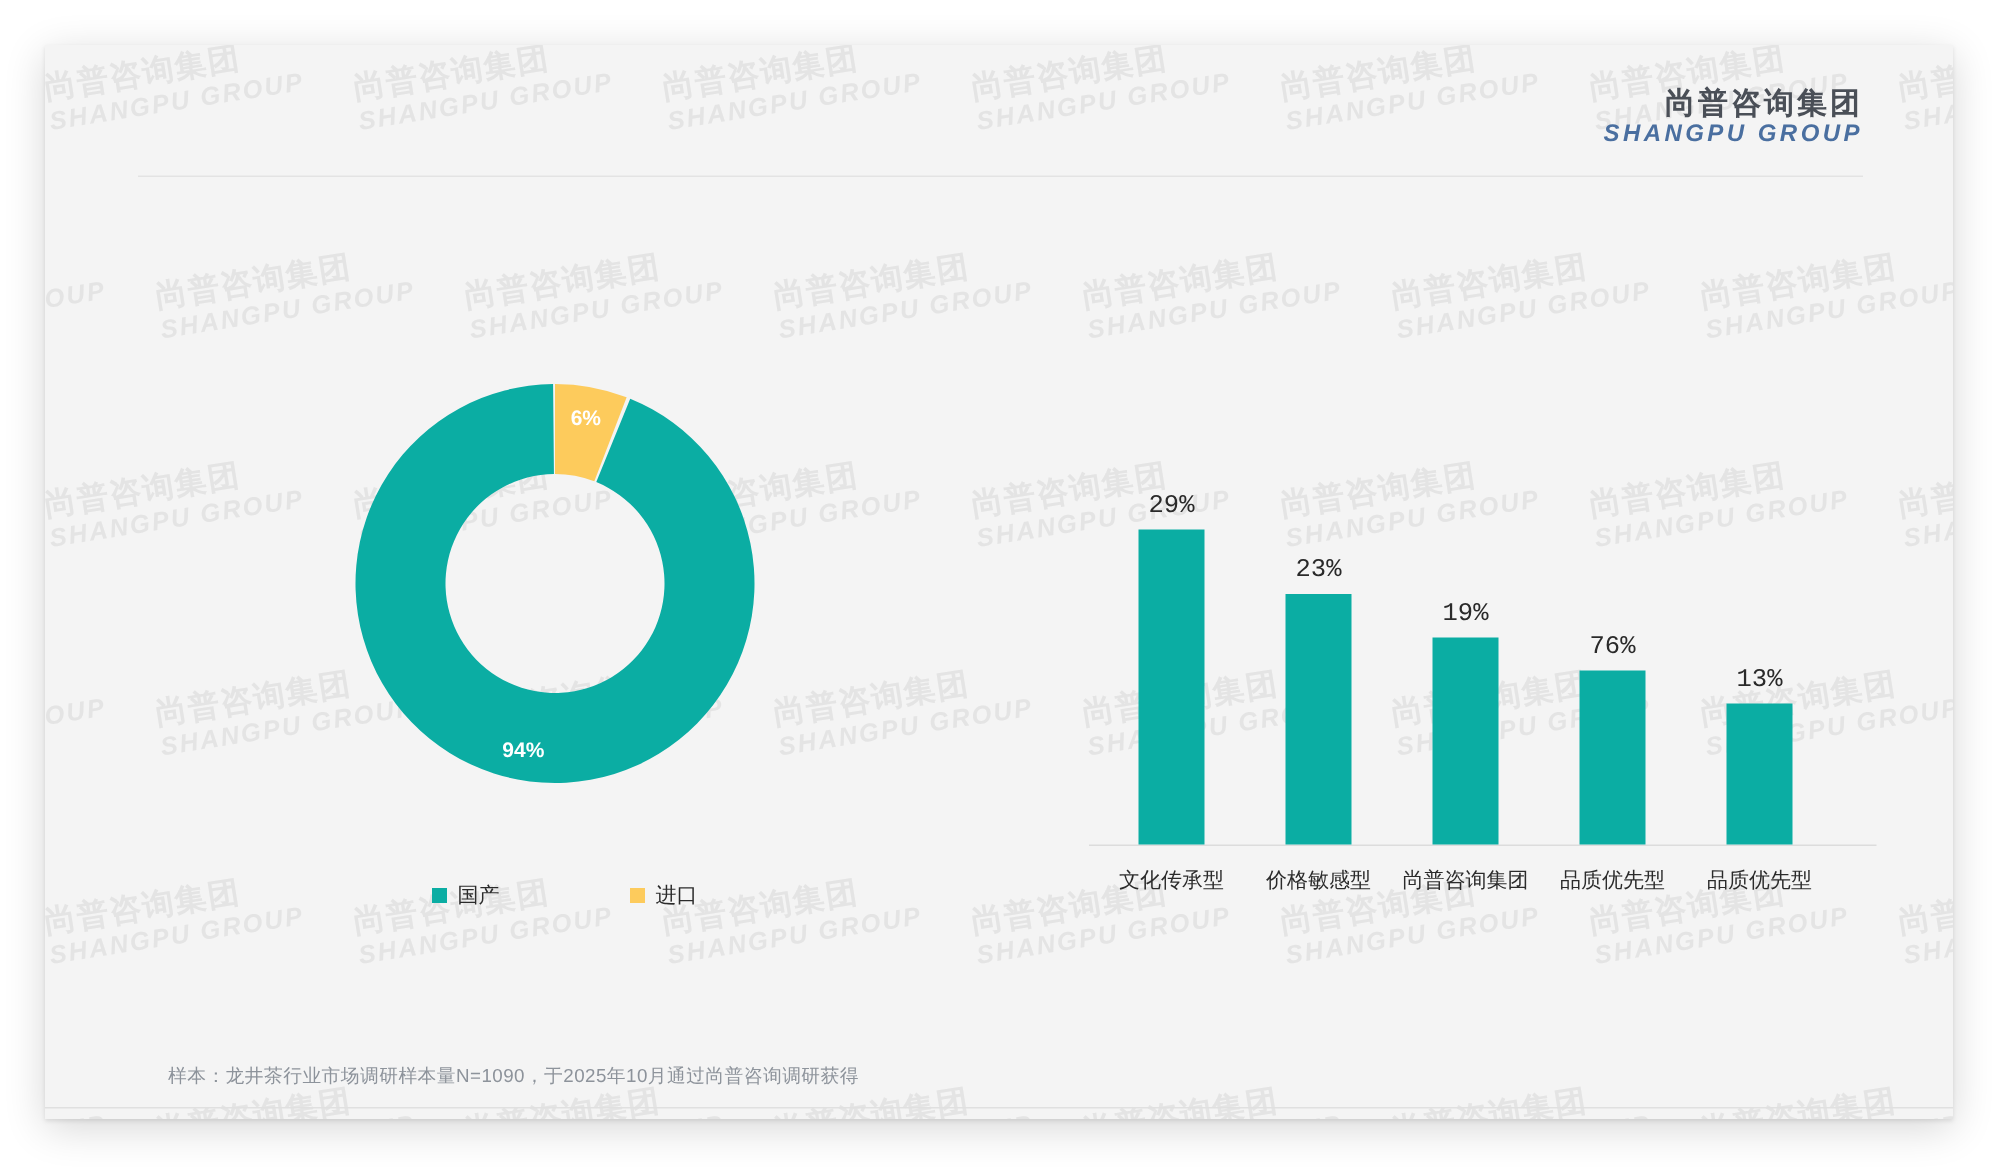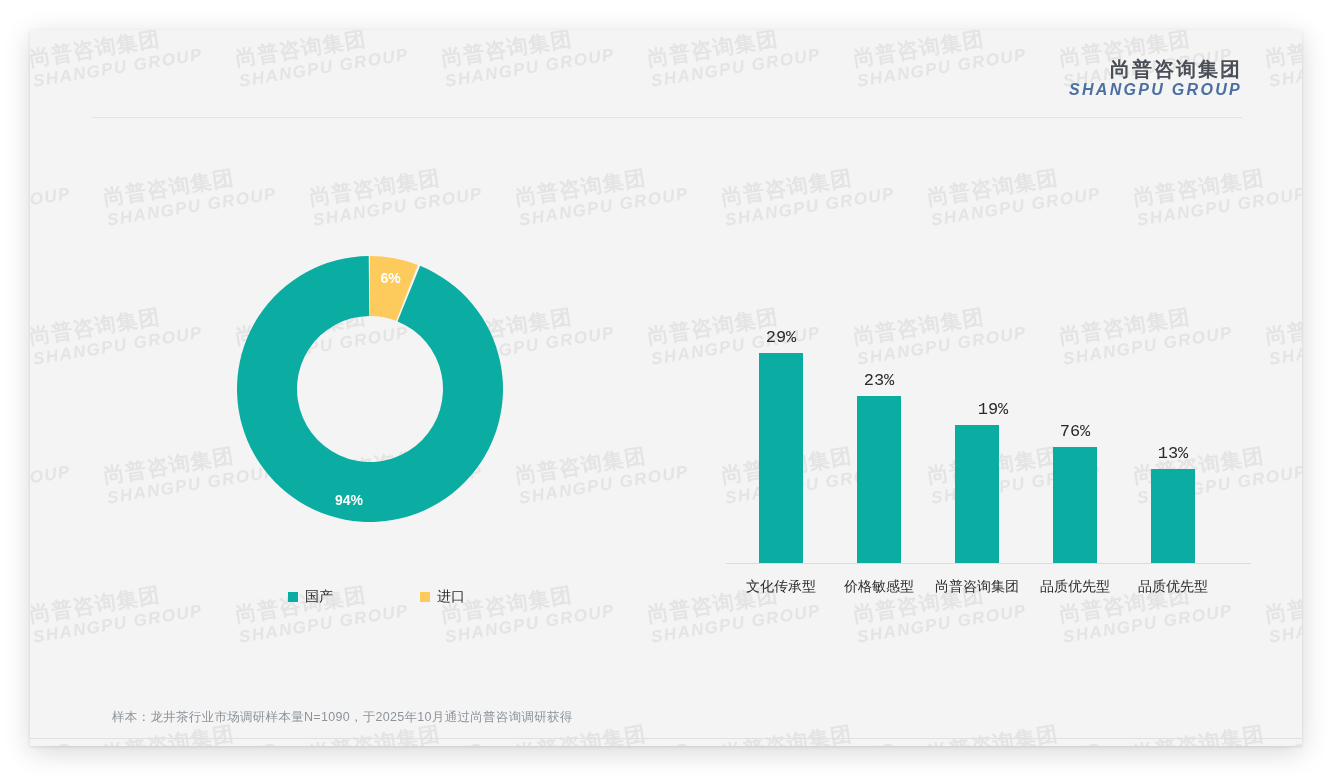--- a/index.html
+++ b/index.html
@@ -365,21 +365,21 @@
           <div class="bar-rect" style="height: 210px; background: rgb(11, 173, 163);"></div>
         </div>
         <div class="bar-value" style="left: 34px; bottom: 217px; position: absolute;">29%</div>
         <div class="bar-col" style="left: 132px;">
           <div class="bar-rect" style="height: 167px; background: rgb(11, 173, 163);"></div>
         </div>
         <div class="bar-value" style="left: 132px; bottom: 174px; position: absolute;">23%</div>
         <div class="bar-col" style="left: 230px;">
           <div class="bar-rect" style="height: 138px; background: rgb(11, 173, 163);"></div>
         </div>
-        <div class="bar-value" style="left: 246px; bottom: 145px; position: absolute; margin-top: 14px;">19%</div>
+        <div class="bar-value" style="left: 230px; bottom: 145px; position: absolute; margin-top: 14px;">19%</div>
         <div class="bar-col" style="left: 328px;">
           <div class="bar-rect" style="height: 116px; background: rgb(11, 173, 163);"></div>
         </div>
         <div class="bar-value" style="left: 328px; bottom: 123px; position: absolute;">76%</div>
         <div class="bar-col" style="left: 426px;">
           <div class="bar-rect" style="height: 94px; background: rgb(11, 173, 163);"></div>
         </div>
         <div class="bar-value" style="left: 426px; bottom: 101px; position: absolute; margin-top: 12px;">13%</div>
       </div>
     <div id="bar-cats">

